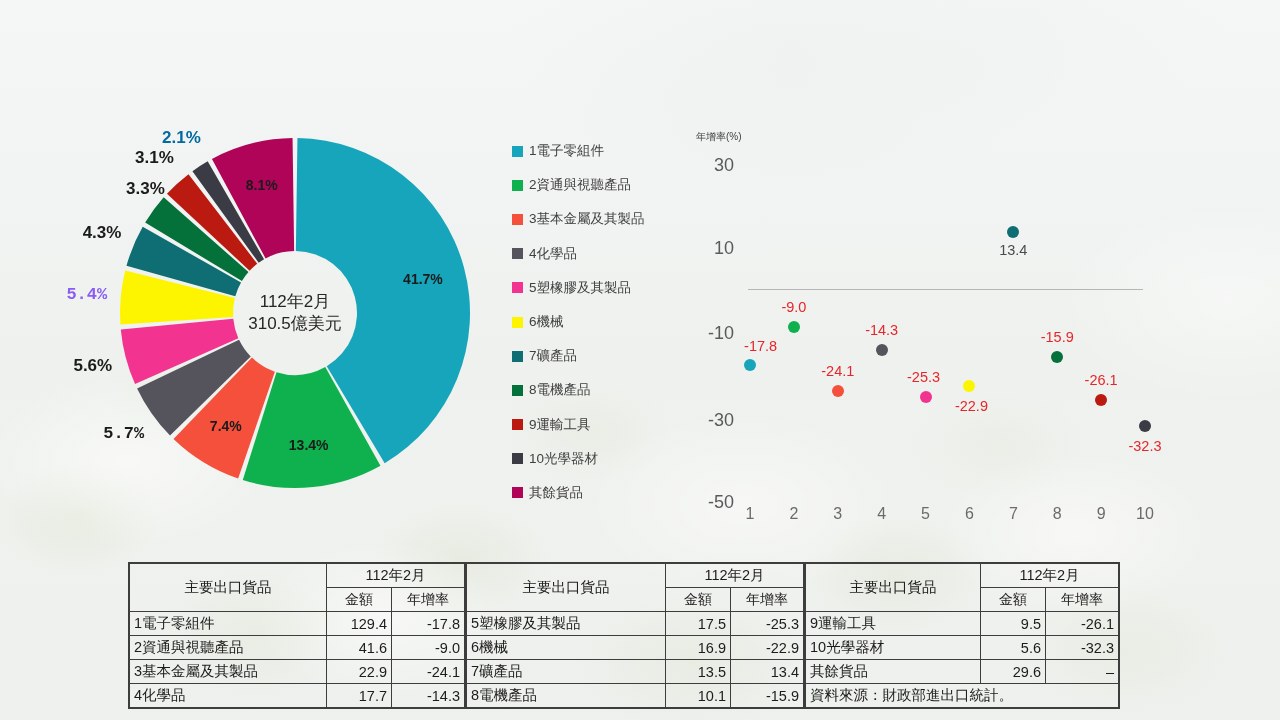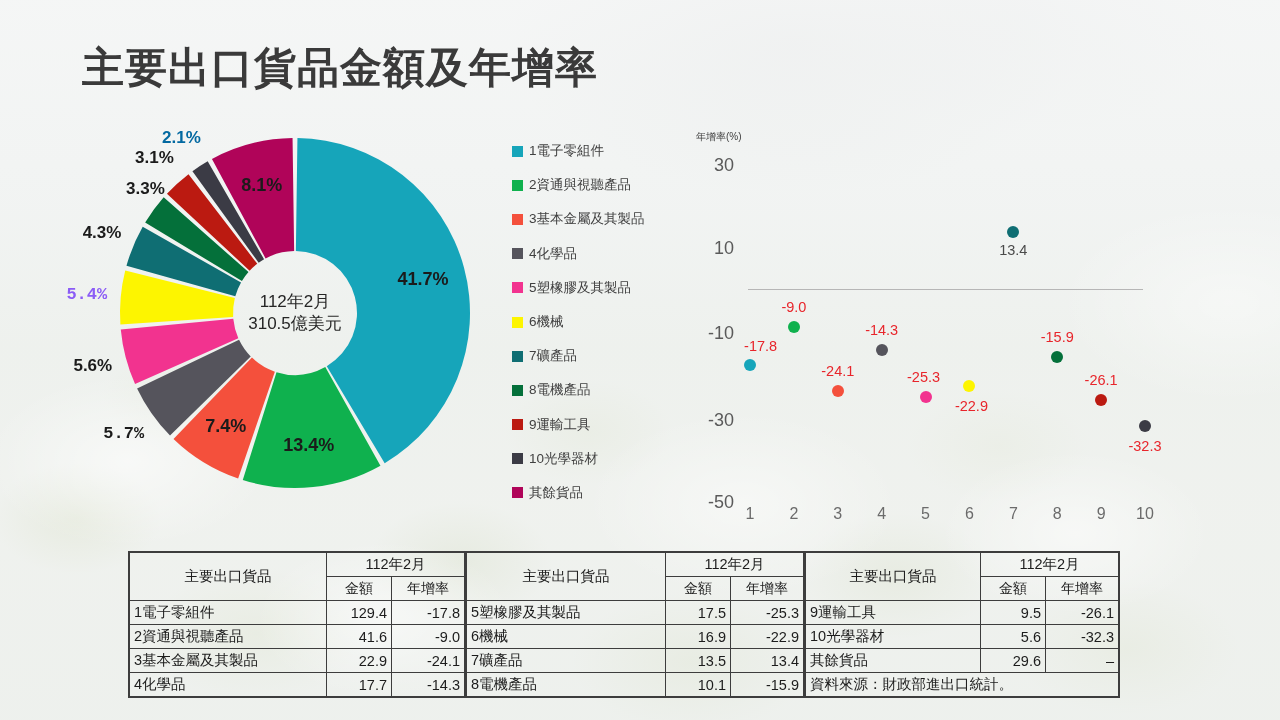--- a/index.html
+++ b/index.html
@@ -51,40 +51,40 @@
   }
 
   
   #donut-wrap{position:absolute;left:110px;top:128px;width:370px;height:370px;}
   #donut-svg{position:absolute;left:0;top:0;}
   #donut-hole-label{
     position:absolute;left:50%;top:50%;transform:translate(-50%,-50%);
     text-align:center;color:#262626;font-size:17px;line-height:1.32;white-space:nowrap;
   }
   .pct-label{position:absolute;font-size:17px;font-weight:bold;color:#1b1b1b;white-space:nowrap;}
-  .pct-label.inner{font-size:18px;}
+  .pct-label.inner{font-size:14px;}
 
   
   #legend{position:absolute;left:512px;top:134px;width:180px;}
   .legend-row{display:flex;align-items:center;height:34.2px;}
   .legend-sw{width:11px;height:11px;flex:0 0 11px;margin-right:6px;}
   .legend-tx{font-size:13.5px;color:#404040;white-space:nowrap;}
 
   
   #scatter{position:absolute;left:690px;top:108px;width:480px;height:420px;}
   #scatter-ylabel{position:absolute;left:6px;top:22px;font-size:10px;color:#404040;white-space:nowrap;}
   .ytick{position:absolute;font-size:18px;color:#5a5a5a;text-align:right;width:44px;}
   .xtick{position:absolute;font-size:16px;color:#6b6b6b;text-align:center;width:26px;}
   #zeroline{position:absolute;height:1px;background:#b6b6b6;}
   .dot{position:absolute;width:12px;height:12px;border-radius:50%;transform:translate(-50%,-50%);}
   .dot-lab{position:absolute;font-size:14.5px;font-weight:normal;white-space:nowrap;transform:translate(-50%,0);}
 
   
   #tables{position:absolute;left:128px;top:551px;width:1028px;display:flex;}
-  .tblock{border:1px solid #3d3d3d;border-right:none;}
+  .tblock{border:1px solid #3d3d3d;border-right:none;margin-top:11px;}
   .tblock:last-child{border-right:1px solid #3d3d3d;}
   table{border-collapse:collapse;}
   table td,table th{
     border:1px solid #3d3d3d;font-weight:normal;font-size:14.5px;color:#1c1c1c;
     padding:0 4px;height:23px;background:transparent;
   }
   th{font-size:14.5px;}
   .h-name{text-align:center;vertical-align:middle;}
   .h-ym{text-align:center;}
   .h-sub{text-align:center;font-size:14px;}
@@ -97,21 +97,20 @@
 
 <div id="bg">
   <div class="layer veg"></div>
   <div class="layer hill"></div>
   <div class="layer wash"></div>
   <div class="layer blobs"></div>
 </div>
 
 <div id="content">
 
-  <div id="title">主要出口貨品金額及年增率</div>
 
   <div id="donut-wrap">
     <svg id="donut-svg" width="370" height="370" viewBox="0 0 370 370">
         <path d="M187.44338155935043,10.01705829837175 A175,175 0 0 1 274.6861167737142,335.27108989440285 L216.77450994268733,238.2389004197313 A62,62 0 0 0 185.86565518102702,123.00604351142314 Z" fill="#16a5ba"></path>
         <path d="M270.45533442306663,337.7166848076589 A175,175 0 0 1 132.77909796870222,352.0268762536066 L166.49888042319736,244.1752361584206 A62,62 0 0 0 215.27560419560075,239.10533976042774 Z" fill="#0fb14e"></path>
         <path d="M128.13579401710382,350.50366182636185 A175,175 0 0 1 63.48923013949934,310.937019211622 L141.9504701065655,229.6176868064032 A62,62 0 0 0 164.85382416605964,243.63558304705393 Z" fill="#f4503c"></path>
         <path d="M60.020237408752806,307.4951384449011 A175,175 0 0 1 27.080824881011637,260.40911171561623 L129.0514922435584,211.7163710078183 A62,62 0 0 0 140.721455539101,228.39827762047923 Z" fill="#55545c"></path>
         <path d="M25.03684921844146,255.9703486819416 A175,175 0 0 1 10.772469444664239,201.4246033921537 L123.27367488896675,190.81900234464874 A62,62 0 0 0 128.32734086596213,210.14378067588788 Z" fill="#f2338f"></path>
         <path d="M10.381796296290332,196.55348152245716 A175,175 0 0 1 15.224263471933767,142.55946175703423 L124.85088191577083,169.9639235939207 A62,62 0 0 0 123.13526497354286,189.09323345367054 Z" fill="#fdf500"></path>
         <path d="M16.47546585417274,137.83559190520992 A175,175 0 0 1 32.6873024567042,98.82667369142298 L131.03778715608948,154.47002153638985 A62,62 0 0 0 125.29416504547834,168.29032398927438 Z" fill="#0f6e73"></path>

